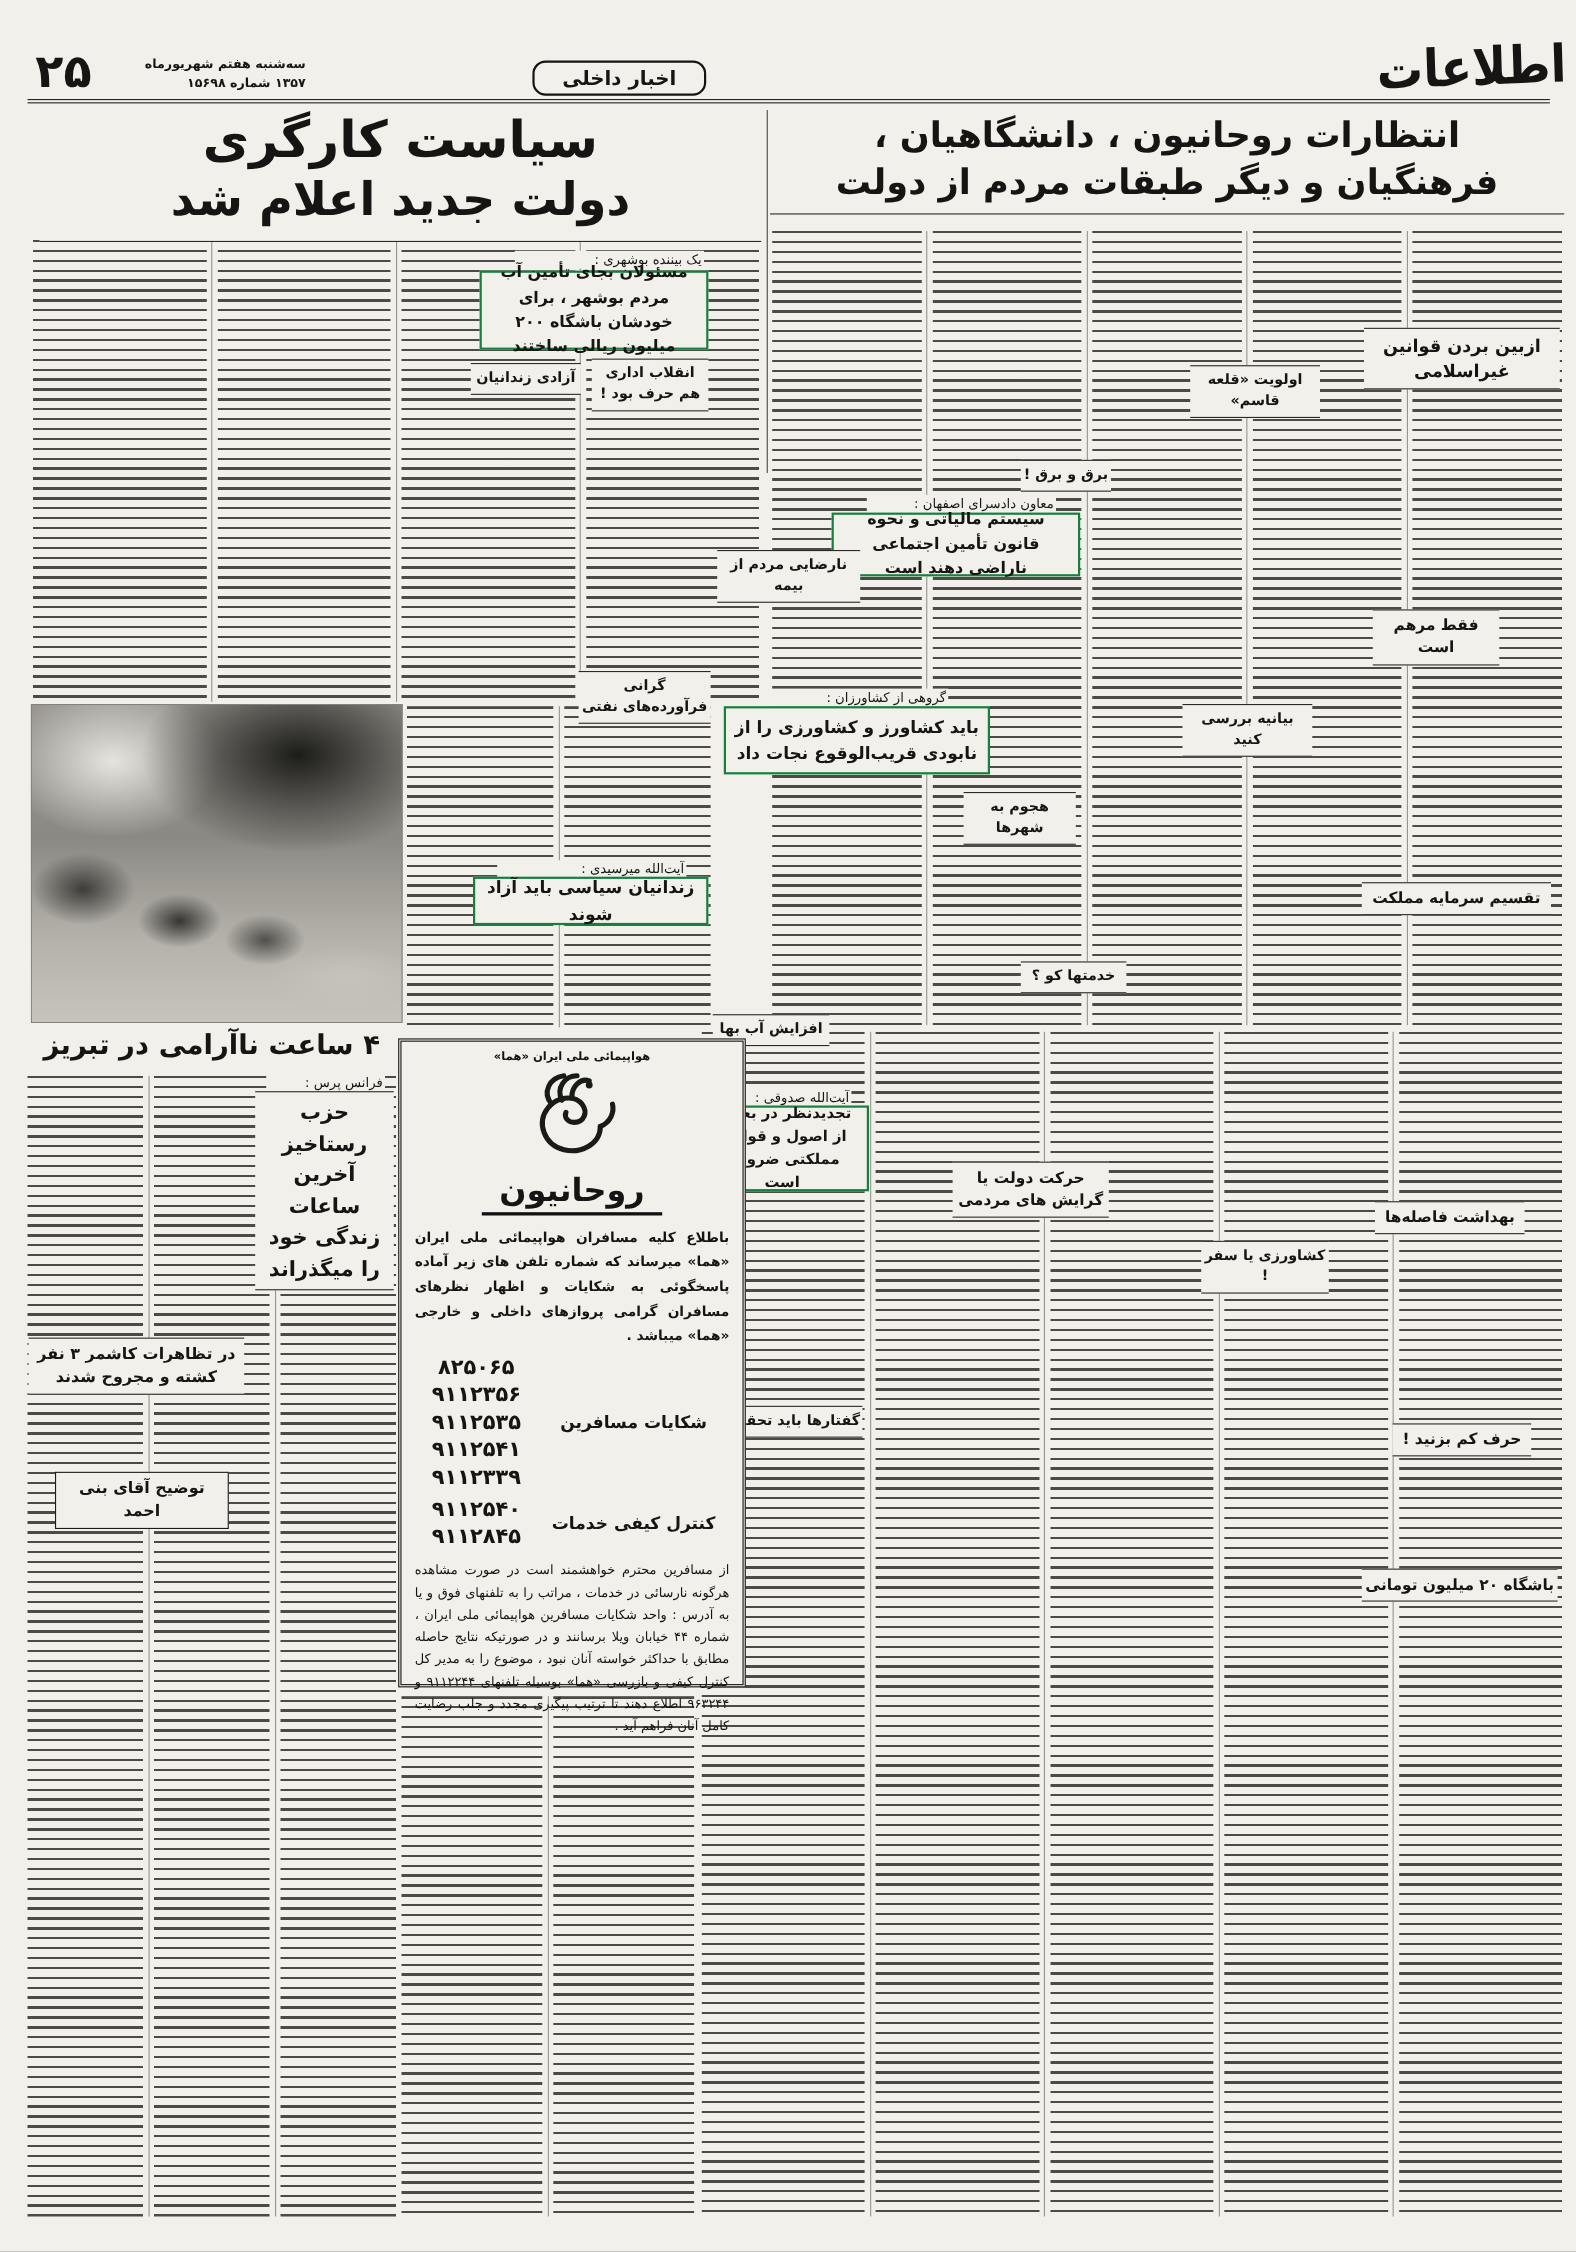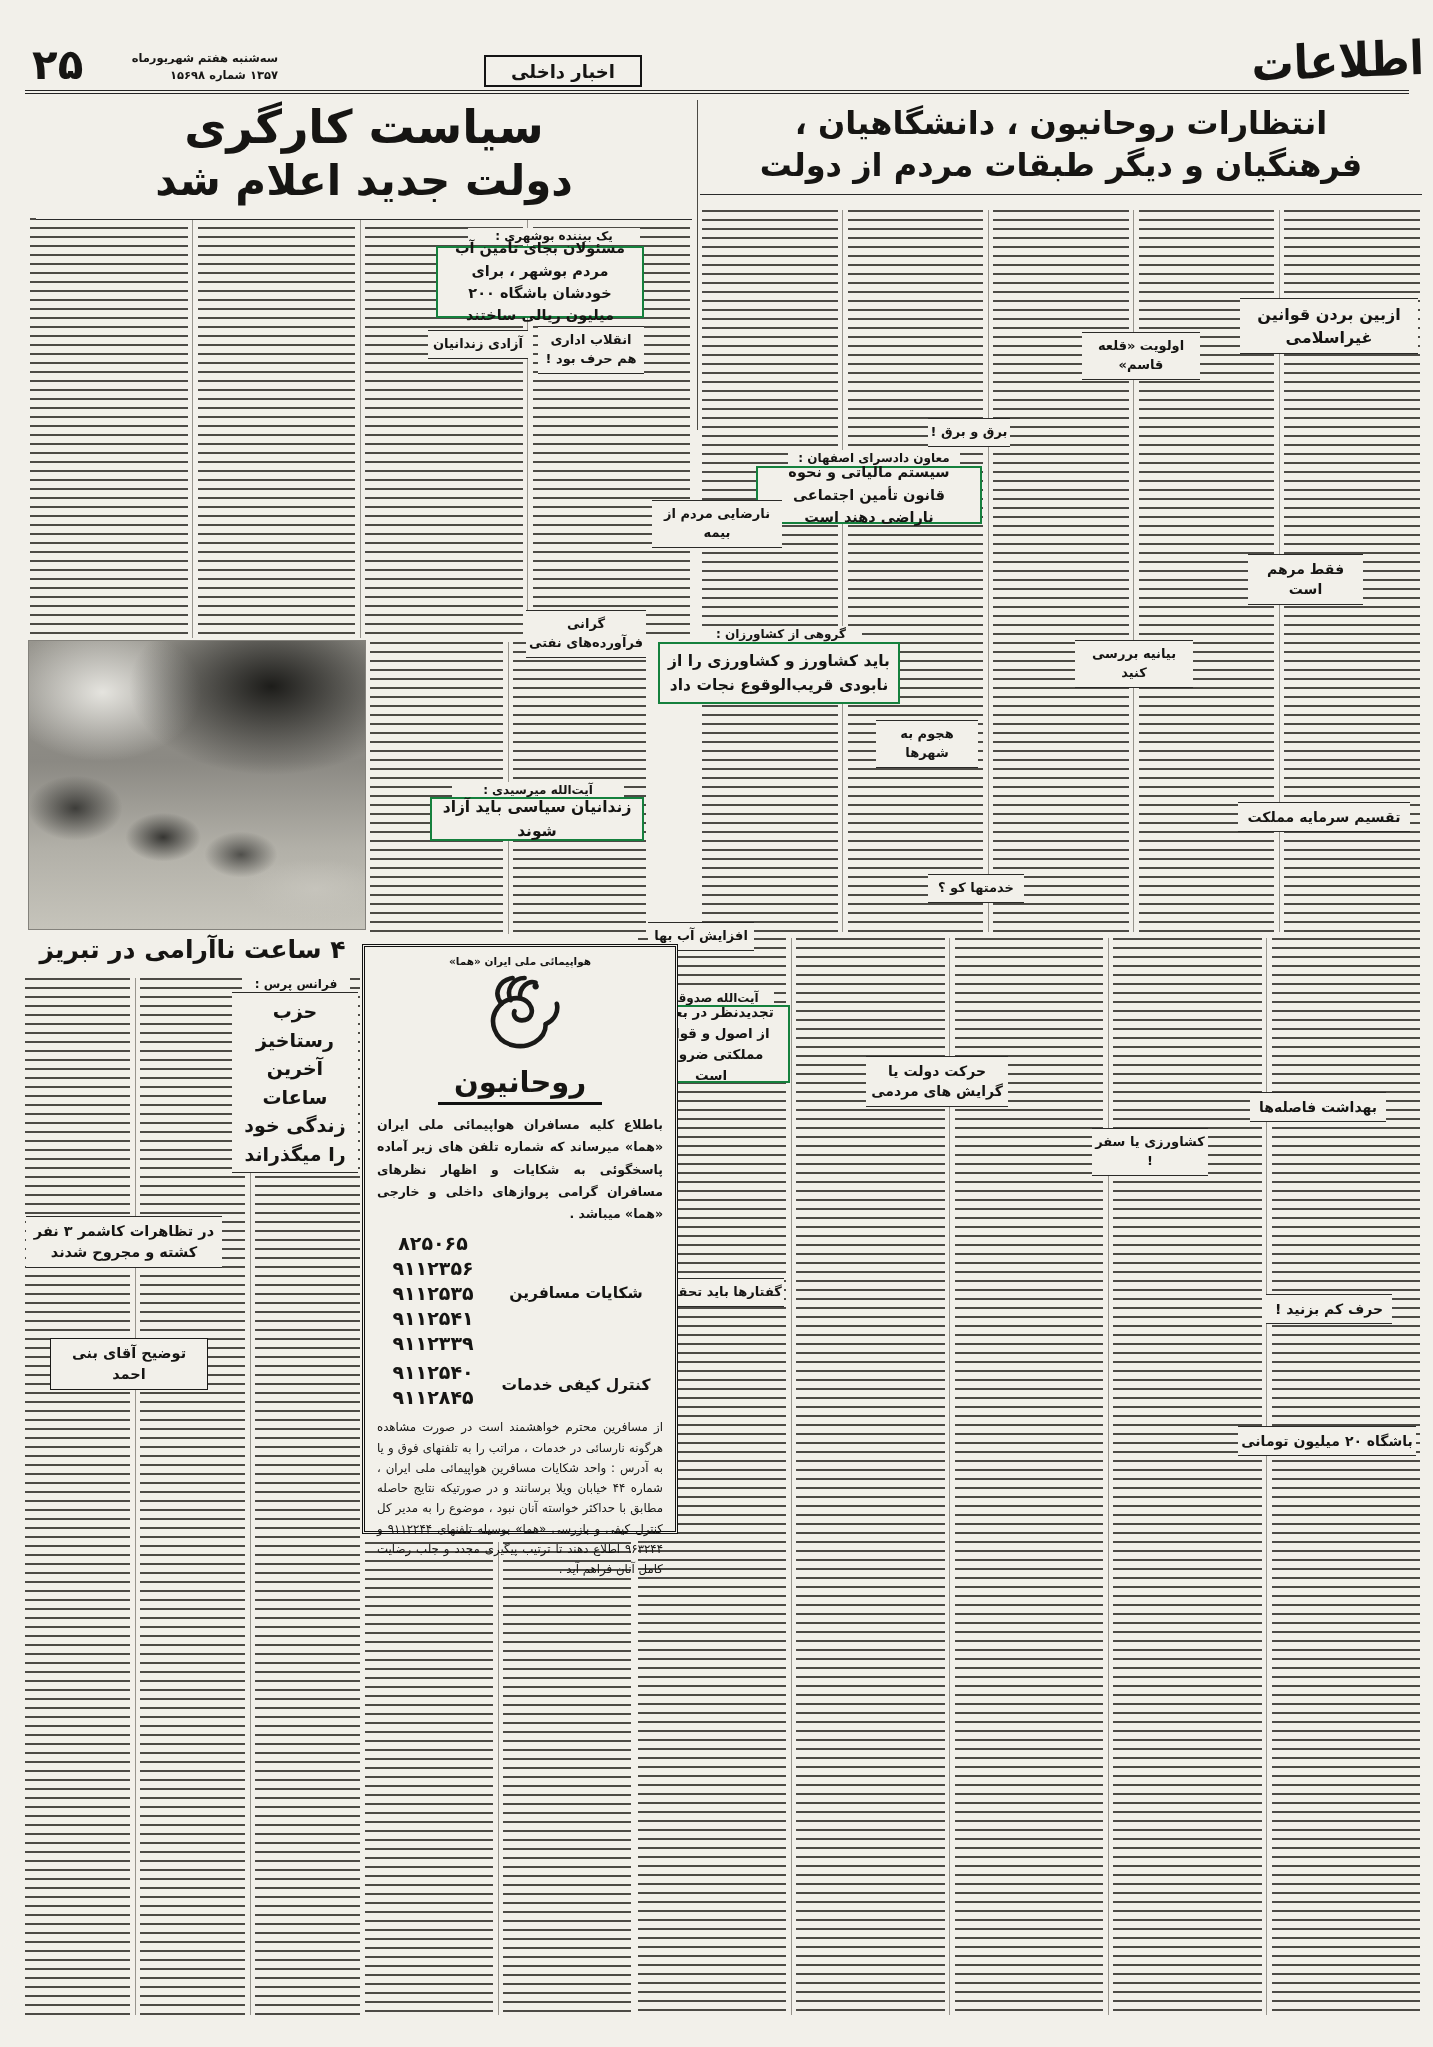--- a/index.html
+++ b/index.html
@@ -22,41 +22,41 @@
     width:1px; background:#97948d;
   }
 
   
   .hr2 { position:absolute; border-top:1.2px solid #242424; border-bottom:1.2px solid #242424; height:4px; }
   .vr  { position:absolute; width:1px; background:#4c4a45; }
 
   
   .pagenum { position:absolute; font-size:42px; font-weight:bold; line-height:1; }
   .dateline { position:absolute; font-size:11.5px; font-weight:bold; line-height:1.5; text-align:right; }
-  .sectionbox { position:absolute; border:2px solid #141414; border-radius:0;
+  .sectionbox { position:absolute; border:2px solid #141414; border-radius:12px;
     display:flex; align-items:center; justify-content:center;
     font-size:18px; font-weight:bold; background:#f2f0ea; }
   .masthead { position:absolute; font-size:42px; font-weight:bold; text-align:center;
     transform:scaleY(1.12) rotate(-2deg); letter-spacing:-1px; }
 
   
   .lead-head { position:absolute; text-align:center; font-weight:bold;
     border-bottom:1px solid #2a2a2a; padding-bottom:8px; background:#f2f0ea; }
   .lead-head .l1, .lead-head .l2 { font-size:32px; line-height:1.32; }
   .labor-head { position:absolute; text-align:center; font-weight:bold;
     border-bottom:1.5px solid #2a2a2a; padding-bottom:10px; background:#f2f0ea; }
   .labor-head .l1 { font-size:46px; line-height:1.18; }
   .labor-head .l2 { font-size:42px; line-height:1.3; }
 
   
   .chead { position:absolute; background:#f2f0ea; font-weight:bold;
     text-align:center; line-height:1.45; padding:2px 1px; }
   .ruled { border-top:1.5px solid #2b2a28; border-bottom:1.5px solid #2b2a28; padding:4px 2px; }
-  .kicker { position:absolute; background:#f2f0ea; font-weight:bold;
-    text-align:center; font-size:12px; padding:1px 2px; }
+  .kicker { position:absolute; background:#f2f0ea; font-weight:normal;
+    text-align:right; font-size:12px; padding:1px 2px; }
   .hbox { position:absolute; background:#f2f0ea; border:2px solid #15803d;
     font-weight:bold; text-align:center; display:flex; align-items:center;
     justify-content:center; padding:20px 8px; line-height:1.55; }
   .box1 { border:1.5px solid #1c1b19; }
 
   
   .photo { position:absolute;
     background:
       radial-gradient(ellipse 62% 45% at 72% 16%, rgba(12,12,10,.88), rgba(12,12,10,0) 68%),
       radial-gradient(ellipse 42% 34% at 22% 18%, rgba(238,237,232,.9), rgba(238,237,232,0) 70%),

